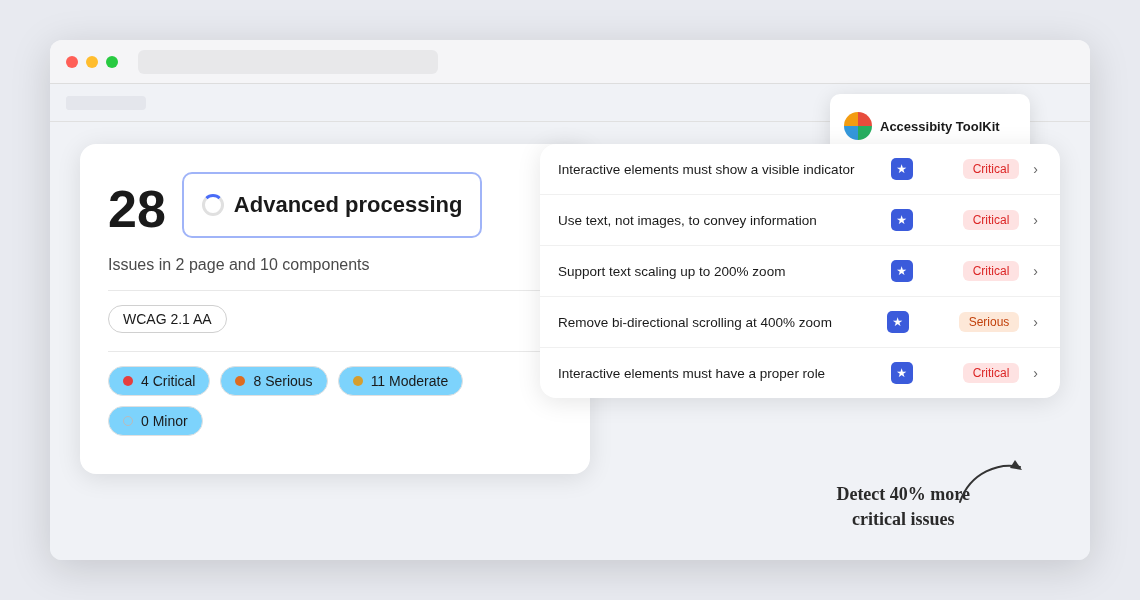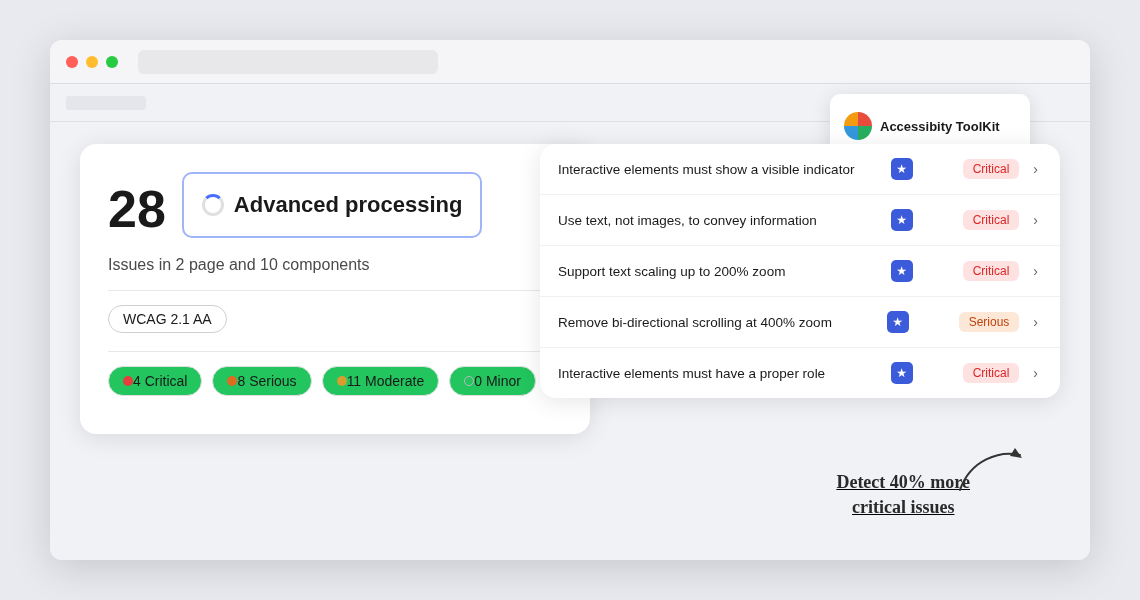--- a/index.html
+++ b/index.html
@@ -195,27 +195,28 @@
     .issue-grid {
       display: flex;
       flex-wrap: wrap;
       gap: 10px;
       margin-bottom: 14px;
     }
 
     .issue-pill {
       display: flex;
       align-items: center;
+      gap: 8px;
       border: 1.5px solid #e0e0e0;
       border-radius: 20px;
       padding: 6px 14px;
       font-size: 14px;
       font-weight: 500;
       color: #1a1a1a;
-      background: #22c55e;
+      background: #7dd3fc;
     }
 
     .dot {
       width: 10px;
       height: 10px;
       border-radius: 50%;
       flex-shrink: 0;
     }
 
     .dot-critical { background: #e53e3e; }
@@ -298,24 +299,23 @@
       cursor: pointer;
       color: #666;
       font-size: 14px;
       padding: 2px 4px;
       flex-shrink: 0;
     }
 
     
     .annotation {
       position: absolute;
-      bottom: 40px;
+      bottom: 28px;
       right: 120px;
       z-index: 30;
-      text-decoration: underline;
     }
 
     .annotation-text {
       font-family: 'Comic Sans MS', 'Chalkduster', cursive;
       font-size: 18px;
       color: #2a2a2a;
       font-weight: 600;
       line-height: 1.4;
       text-align: center;
     }

